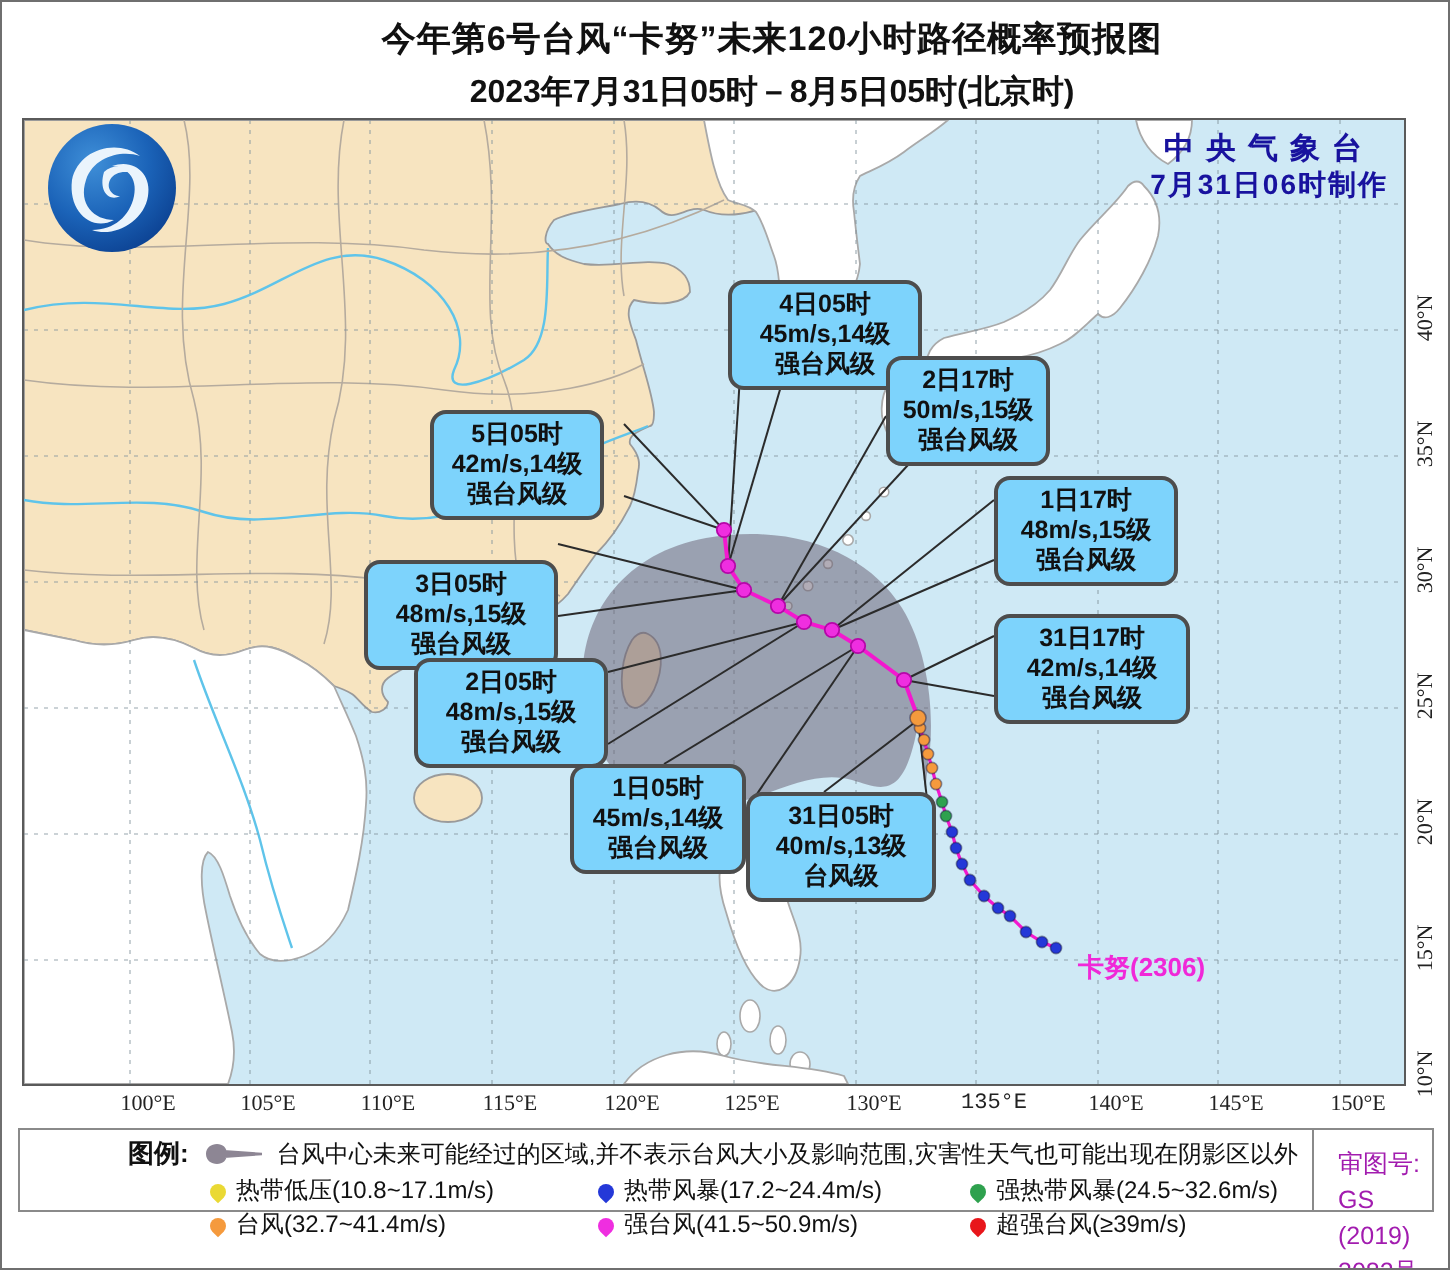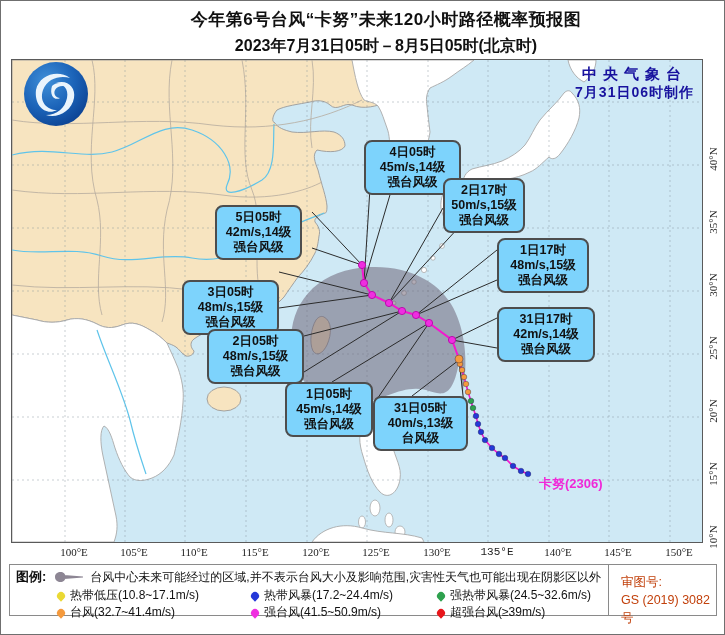--- a/index.html
+++ b/index.html
@@ -15,33 +15,33 @@
   .credit-l1{font-size:15px;letter-spacing:6px;}
   .credit-l2{font-size:14px;letter-spacing:1px;}
   .storm-name{position:absolute;color:#f028d8;font-weight:bold;font-size:13px;white-space:nowrap;}
   .callout{position:absolute;background:#7dd3fc;border:2px solid #4d4d4d;border-radius:8px;
            text-align:center;font-size:12.5px;font-weight:bold;line-height:15px;color:#111;
            padding:3px 0;box-sizing:border-box;z-index:5;}
   .callout span{display:block;}
   .lon-label,.lat-label{position:absolute;font-family:"Liberation Serif",serif;font-size:11px;color:#222;white-space:nowrap;}
   .lon-label{transform:translateX(-50%);text-align:center;}
   .lat-label{width:44px;height:14px;text-align:center;transform:rotate(-90deg);}
-  .legend-panel{position:absolute;left:8px;top:563px;width:708px;height:52px;border:1px solid #8a8a8a;
-                box-sizing:border-box;display:flex;background:#fff;}
+  .legend-panel{position:absolute;left:8px;top:563px;width:708px;height:42px;border:1px solid #8a8a8a;
+                box-sizing:border-box;display:flex;background:#fff;padding-left:48px;}
   .legend-left{flex:0 0 598px;padding:3px 6px 2px 6px;box-sizing:border-box;font-size:12px;color:#111;}
   .legend-note-row{display:flex;align-items:center;gap:6px;}
   .legend-caption{font-weight:bold;font-size:13px;margin-right:2px;}
   .legend-items{margin-left:41px;margin-top:1px;}
   .legend-row{display:flex;}
   .legend-item{display:flex;align-items:center;height:17px;}
   .legend-item:nth-child(1){width:194px;}
   .legend-item:nth-child(2){width:186px;}
   .dot{width:8px;height:8px;border-radius:50% 50% 50% 0;transform:rotate(-45deg);
        display:inline-block;margin-right:5px;flex:0 0 8px;}
-  .legend-right{flex:1;border-left:1px solid #8a8a8a;padding:8px 0 0 12px;font-size:12.5px;color:#c2410c;}
+  .legend-right{flex:1;border-left:1px solid #8a8a8a;padding:8px 0 0 12px;font-size:12.5px;color:#a21caf;}
   .legend-right div{line-height:18px;}
 </style>
 </head>
 <body>
 
 <div class="page">
 
   <div class="title-block">
     <div class="title-line1">今年第6号台风“卡努”未来120小时路径概率预报图</div>
     <div class="title-line2">2023年7月31日05时－8月5日05时(北京时)</div>

